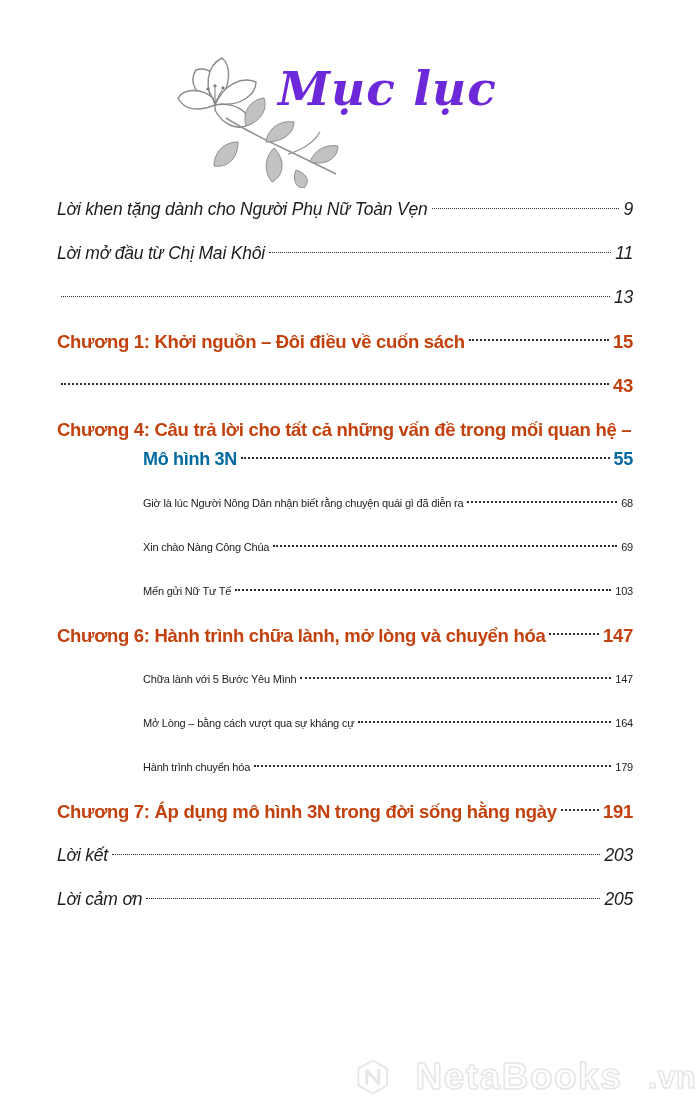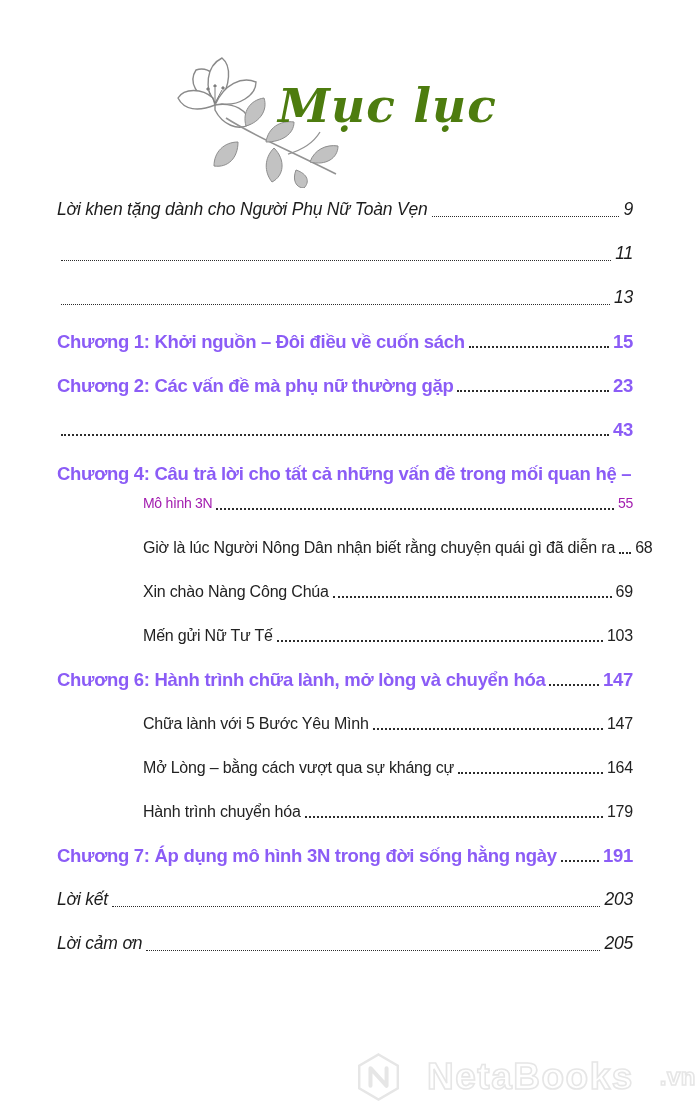--- a/index.html
+++ b/index.html
@@ -6,54 +6,54 @@
   body{
     width:700px;height:1120px;position:relative;overflow:hidden;
     background:#ffffff;
     font-family:"Liberation Sans","DejaVu Sans",sans-serif;
     color:#1e1e1e;
   }
   
   .header{position:absolute;left:0;top:0;width:700px;height:190px;}
   .flower{position:absolute;left:168px;top:50px;width:180px;height:138px;}
   .page-title{
-    position:absolute;left:278px;top:78px;
+    position:absolute;left:278px;top:61px;
     font-family:"DejaVu Serif","Liberation Serif",serif;
-    font-style:italic;font-weight:600;font-size:47px;color:#4d7c0f;
+    font-style:italic;font-weight:600;font-size:47px;color:#6d28d9;
     letter-spacing:1px;white-space:nowrap;
   }
   
   #toc{position:absolute;left:57px;top:199px;width:576px;}
-  .row{display:flex;align-items:flex-end;line-height:21px;margin-bottom:23px;}
+  .row{display:flex;align-items:center;line-height:21px;margin-bottom:23px;}
   .row .lbl{white-space:nowrap;}
   .leader{flex:1;min-width:12px;border-bottom:2px dotted #2c2c2c;margin:0 4px 4px 4px;}
   .pg{white-space:nowrap;}
   
   .row.front{font-style:italic;font-size:17.5px;font-weight:500;letter-spacing:-0.2px;color:#1c1c1c;}
   .row.front .leader{border-bottom-width:1.8px;margin-bottom:3px;}
   
-  .row.chapter{font-weight:bold;font-size:18.5px;letter-spacing:-0.3px;color:#8b5cf6;}
+  .row.chapter{font-weight:bold;font-size:18.5px;letter-spacing:-0.3px;color:#c2410c;}
   .row.chapter .leader{border-bottom-width:2.4px;}
   
-  .row.cont{font-weight:normal;font-size:14px;letter-spacing:-0.3px;color:#a21caf;padding-left:86px;}
+  .row.cont{font-weight:bold;font-size:18px;letter-spacing:-0.3px;color:#0369a1;padding-left:86px;}
   .row.cont .leader{border-bottom-width:2.4px;}
-  .row.sub{font-size:16px;letter-spacing:-0.2px;color:#222;padding-left:86px;}
+  .row.sub{font-size:11px;letter-spacing:-0.2px;color:#222;padding-left:86px;}
   .row.gap-top{margin-top:6px;}
   .row.tight{margin-bottom:9px;}
   
   .watermark{
     position:absolute;left:356px;top:1042px;width:340px;height:70px;
     display:flex;align-items:center;gap:26px;
   }
   .wm-text{
     font-size:37px;font-weight:bold;letter-spacing:1.5px;white-space:nowrap;
     color:rgba(0,0,0,0);-webkit-text-stroke:1.6px #e6e6e6;text-stroke:1.6px #e6e6e6;
   }
   @supports not (-webkit-text-stroke:1px black){ .wm-text{color:#ebebeb;} }
-  .wm-tld{font-size:24px;letter-spacing:0.5px;}
+  .wm-tld{font-size:32px;letter-spacing:0.5px;}
 </style>
 </head>
 <body>
 
 <div class="header">
   <svg class="flower" viewBox="0 0 180 138" aria-hidden="true">
 
     <g stroke="#8a8a8a" stroke-width="1.4" fill="#ffffff">
       <path d="M47 55 C28 46 20 32 28 20 C40 16 52 26 53 42 Z"></path>
       <path d="M47 55 C36 38 38 16 54 8 C64 16 62 36 52 50 Z"></path>
@@ -86,36 +86,32 @@
   <div class="page-title">Mục lục</div>
 </div>
 
 <div id="toc">
     <div class="row front">
       <span class="lbl">Lời khen tặng dành cho Người Phụ Nữ Toàn Vẹn</span>
       <span class="leader"></span>
       <span class="pg">9</span>
     </div>
     <div class="row front">
+      <span class="lbl">Lời mở đầu từ Chị Mai Khôi</span>
       <span class="leader"></span>
       <span class="pg">11</span>
     </div>
     <div class="row front">
       <span class="leader"></span>
       <span class="pg">13</span>
     </div>
     <div class="row chapter gap-top">
       <span class="lbl">Chương 1: Khởi nguồn – Đôi điều về cuốn sách</span>
       <span class="leader"></span>
       <span class="pg">15</span>
-    </div>
-    <div class="row chapter">
-      <span class="lbl">Chương 2: Các vấn đề mà phụ nữ thường gặp</span>
-      <span class="leader"></span>
-      <span class="pg">23</span>
     </div>
     <div class="row chapter">
       <span class="leader"></span>
       <span class="pg">43</span>
     </div>
     <div class="row chapter tight">
       <span class="lbl">Chương 4: Câu trả lời cho tất cả những vấn đề trong mối quan hệ –</span>
     </div>
     <div class="row cont">
       <span class="lbl">Mô hình 3N</span>

